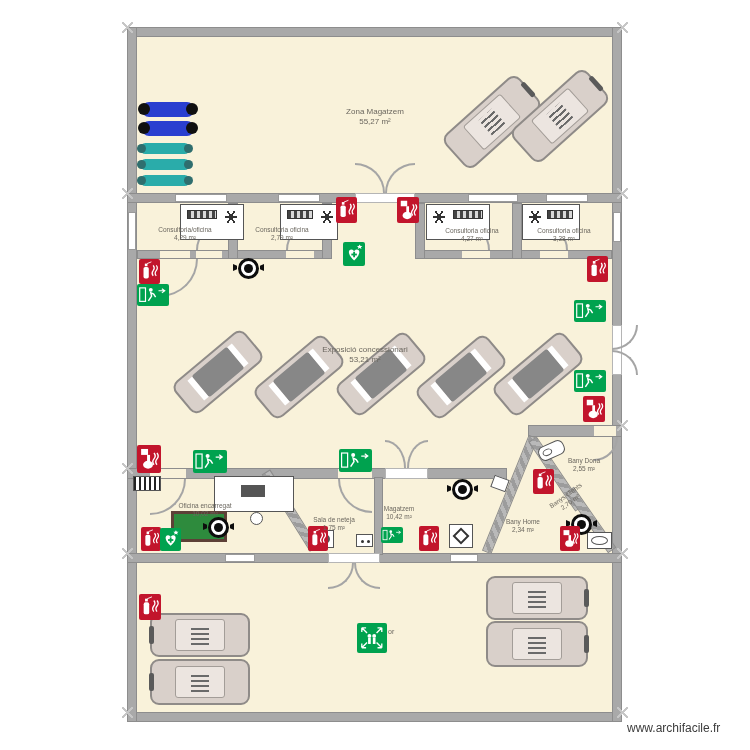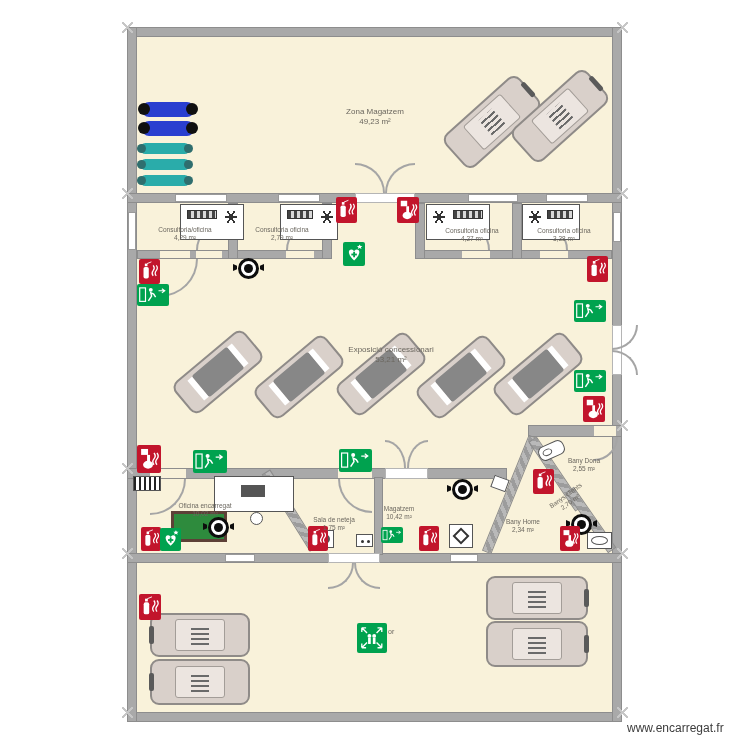--- a/index.html
+++ b/index.html
@@ -450,23 +450,23 @@
         <path d="M25 25 L19.5 19.5 M25 25 h-4.5 M25 25 v-4.5" stroke="#fff" fill="none" stroke-width="1.4"></path>
         <circle cx="12" cy="12.5" r="2" fill="#fff"></circle>
         <rect x="10.6" y="14.5" width="2.8" height="6.5" fill="#fff"></rect>
         <circle cx="17" cy="12.5" r="2" fill="#fff"></circle>
         <rect x="15.6" y="14.5" width="2.8" height="6.5" fill="#fff"></rect>
       </svg>
     </div>
 
   <div class="lbl zlbl" style="left:330px;top:107px;width:90px;">
     <div class="nm">Zona Magatzem</div>
-    <div>49,23 m²</div>
-  </div>
-  <div class="lbl zlbl" style="left:346px;top:345px;width:90px;">
+    <div>55,27 m²</div>
+  </div>
+  <div class="lbl zlbl" style="left:320px;top:345px;width:90px;">
     <div class="nm">Exposició concessionari</div>
     <div>53,21 m²</div>
   </div>
   <div class="lbl rlbl" style="left:143px;top:226px;width:84px;">
     <div class="nm">Consultoria/oficina</div>
     <div>4,29 m²</div>
   </div>
   <div class="lbl rlbl" style="left:240px;top:226px;width:84px;">
     <div class="nm">Consultoria oficina</div>
     <div>2,79 m²</div>
@@ -499,15 +499,15 @@
     <div class="nm">Banys clients</div>
     <div>2,70 m²</div>
   </div>
   <div class="lbl rlbl" style="left:494px;top:518px;width:58px;">
     <div class="nm">Bany Home</div>
     <div>2,34 m²</div>
   </div>
 
   <div class="frag" style="left:388px;top:628px;">or</div>
 
-  <div class="wm" style="left:627px;top:721px;">www.encarregat.fr</div>
+  <div class="wm" style="left:627px;top:721px;">www.archifacile.fr</div>
 
 </div>
 
 </body></html>

